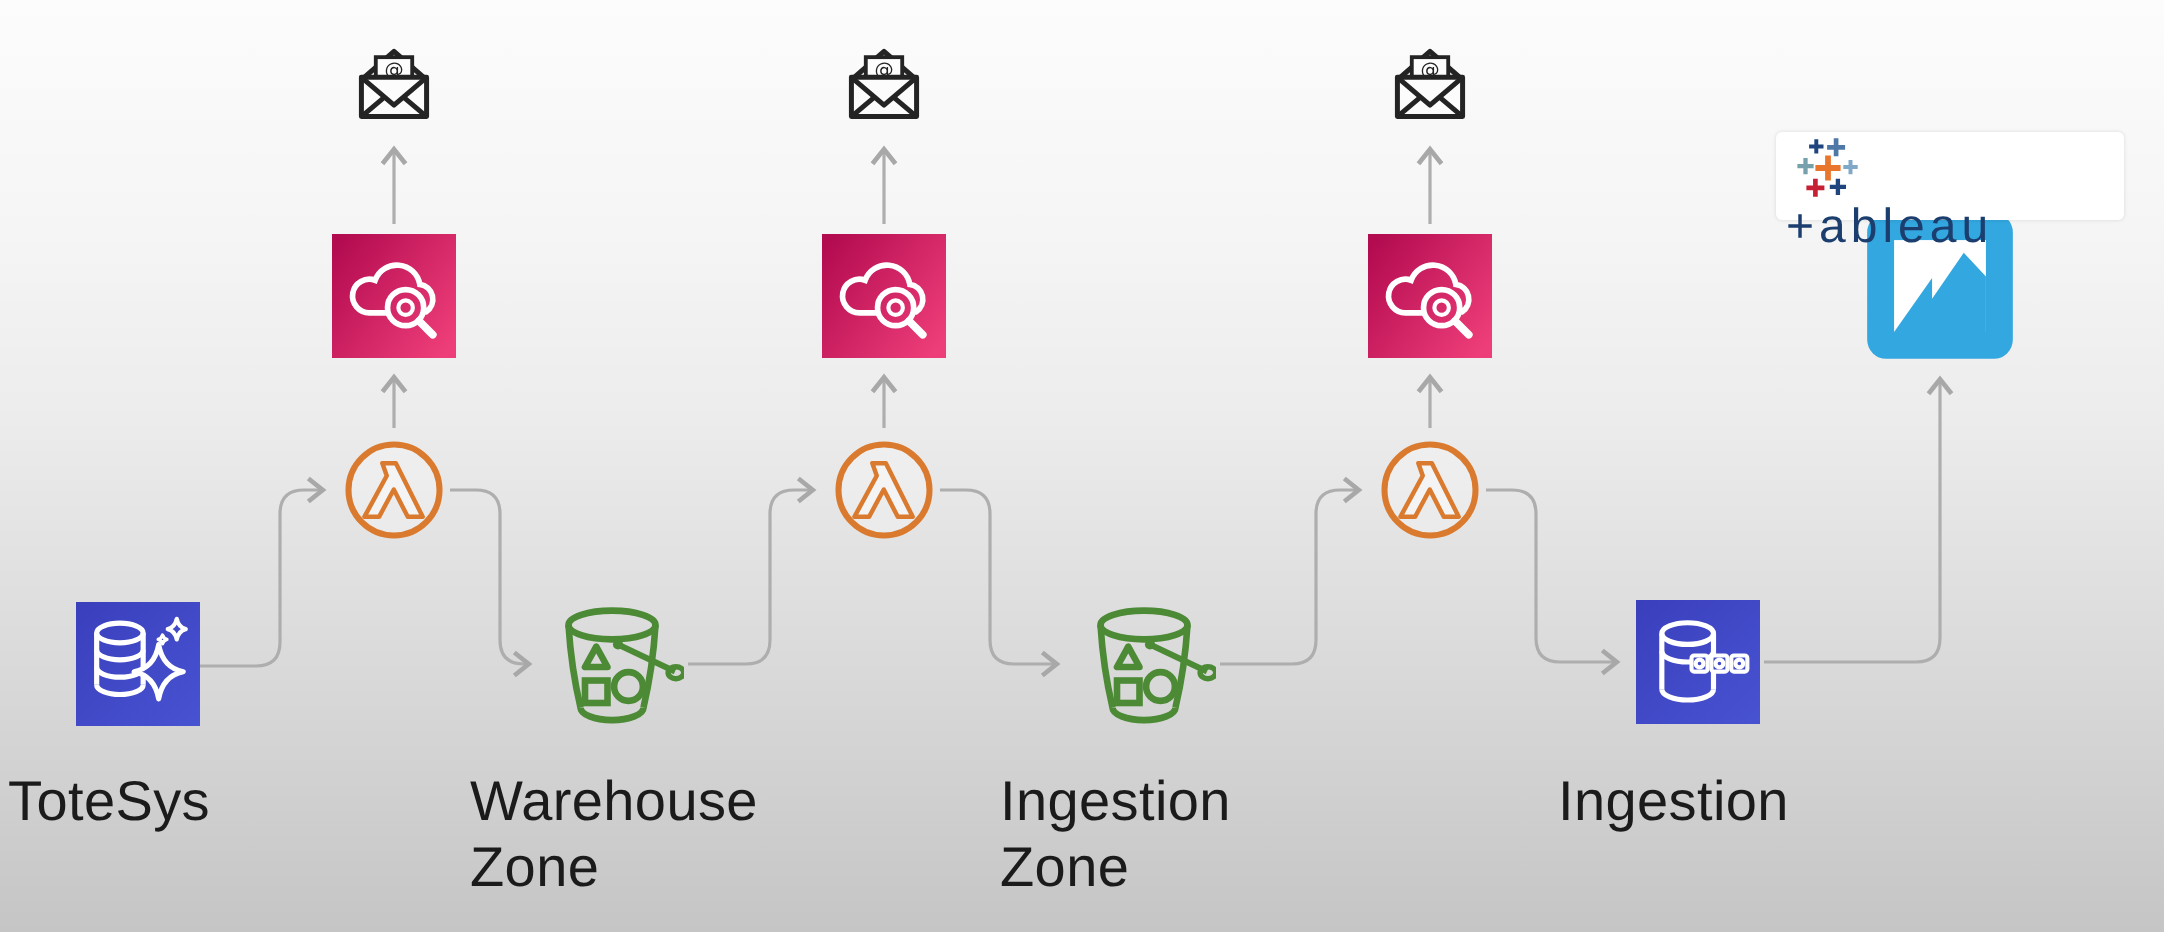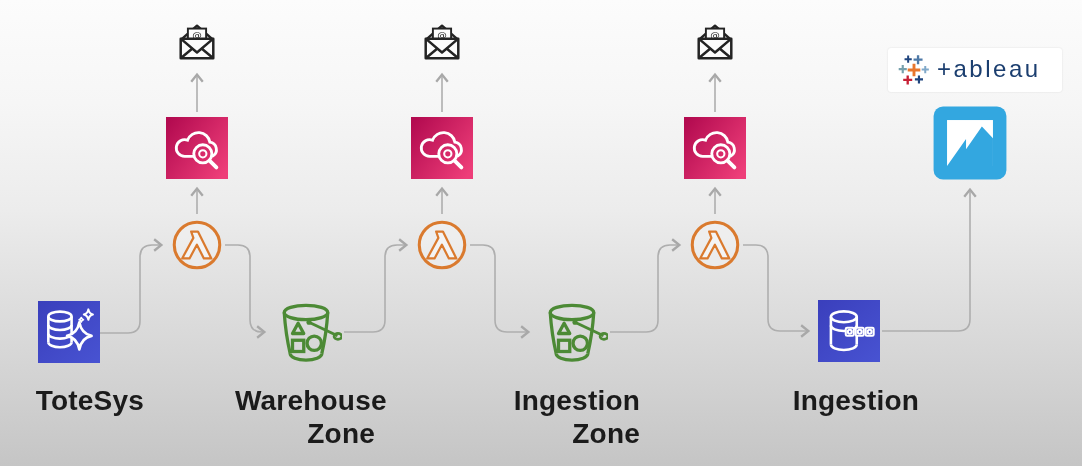--- a/index.html
+++ b/index.html
@@ -4,27 +4,28 @@
 <style>
   html,body{margin:0;padding:0;background:#888;}
   .canvas{
     position:relative;width:1082px;height:466px;overflow:hidden;
     background:linear-gradient(180deg,#fcfcfc 0%,#f6f6f6 22%,#ececec 45%,#dedede 65%,#d0d0d0 85%,#c5c5c5 100%);
     font-family:"Liberation Sans","DejaVu Sans",sans-serif;
   }
   .abs{position:absolute;}
   .connector-layer{position:absolute;left:0;top:0;pointer-events:none;}
   .node-label{
-    position:absolute;font-size:28px;font-weight:700;color:#1b1b1b;
-    text-align:right;white-space:pre-line;line-height:33px;letter-spacing:.2px;
+    position:absolute;font-size:28px;font-weight:400;color:#1b1b1b;
+    text-align:left;white-space:pre-line;line-height:33px;letter-spacing:.2px;
   }
   .logo-card{
-    position:absolute;left:888px;top:48px;width:174px;height:44px;
-    background:#ffffff;border-radius:3px;display:flex;align-items:center;
+    position:absolute;left:888px;top:66px;width:174px;height:44px;
+    background:#ffffff;border-radius:3px;display:flex;align-items:flex-start;
     box-shadow:0 0 2px rgba(0,0,0,.12);
+    flex-direction:column;
   }
   .logo-card svg{margin-left:8px;flex:0 0 auto;}
   .wordmark{
     color:#1b3e6f;font-size:24px;font-weight:500;letter-spacing:2.5px;
     margin-left:5px;margin-top:-2px;
   }
 </style>
 </head>
 <body>
 

